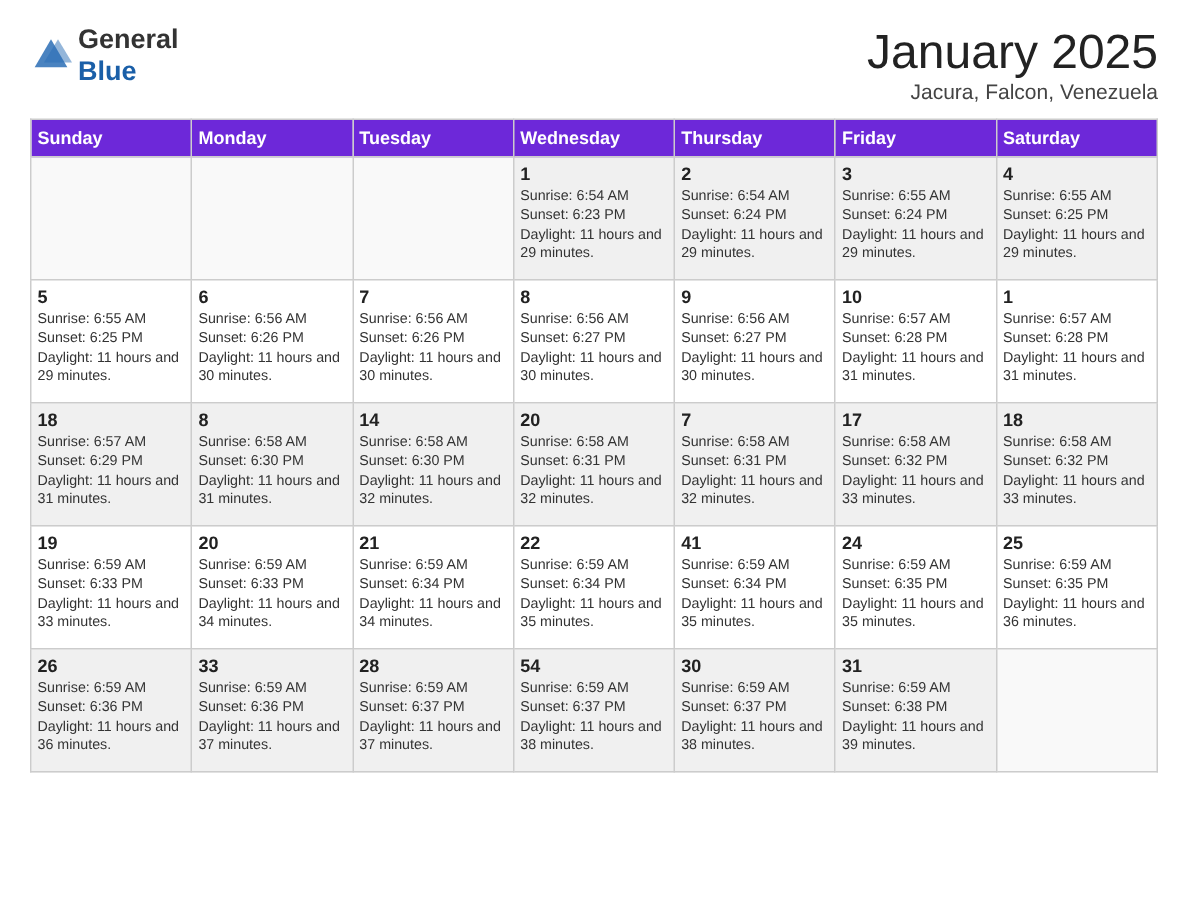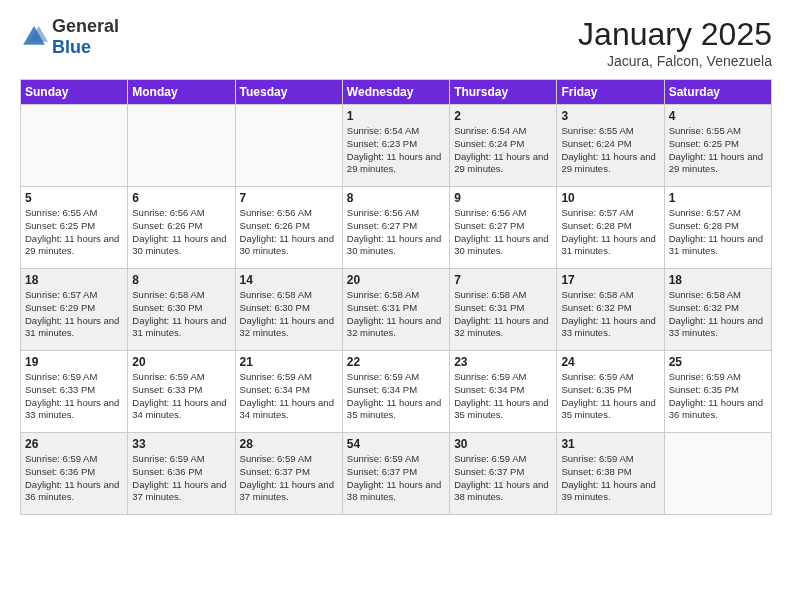--- a/index.html
+++ b/index.html
@@ -217,21 +217,21 @@
           </td>
           <td>
             <div class="day-num">21</div>
             <div class="day-info">Sunrise: 6:59 AM<br>Sunset: 6:34 PM<br>Daylight: 11 hours and 34 minutes.</div>
           </td>
           <td>
             <div class="day-num">22</div>
             <div class="day-info">Sunrise: 6:59 AM<br>Sunset: 6:34 PM<br>Daylight: 11 hours and 35 minutes.</div>
           </td>
           <td>
-            <div class="day-num">23</div>
+            <div class="day-num">41</div>
             <div class="day-info">Sunrise: 6:59 AM<br>Sunset: 6:34 PM<br>Daylight: 11 hours and 35 minutes.</div>
           </td>
           <td>
             <div class="day-num">24</div>
             <div class="day-info">Sunrise: 6:59 AM<br>Sunset: 6:35 PM<br>Daylight: 11 hours and 35 minutes.</div>
           </td>
           <td>
             <div class="day-num">25</div>
             <div class="day-info">Sunrise: 6:59 AM<br>Sunset: 6:35 PM<br>Daylight: 11 hours and 36 minutes.</div>
           </td>

